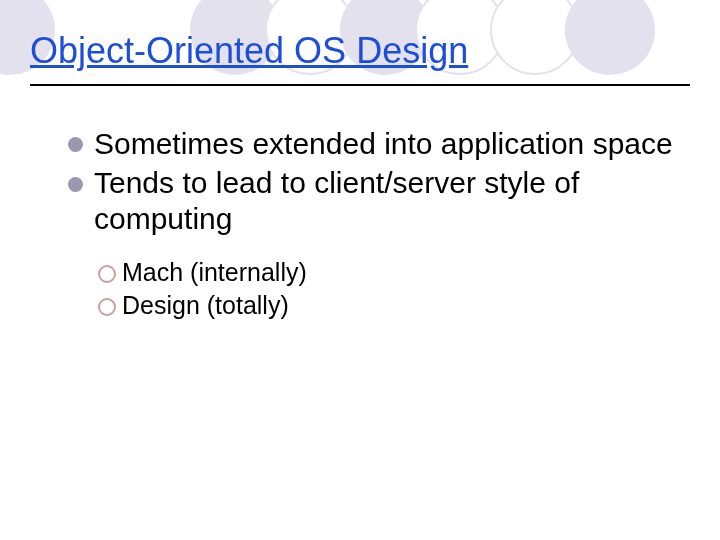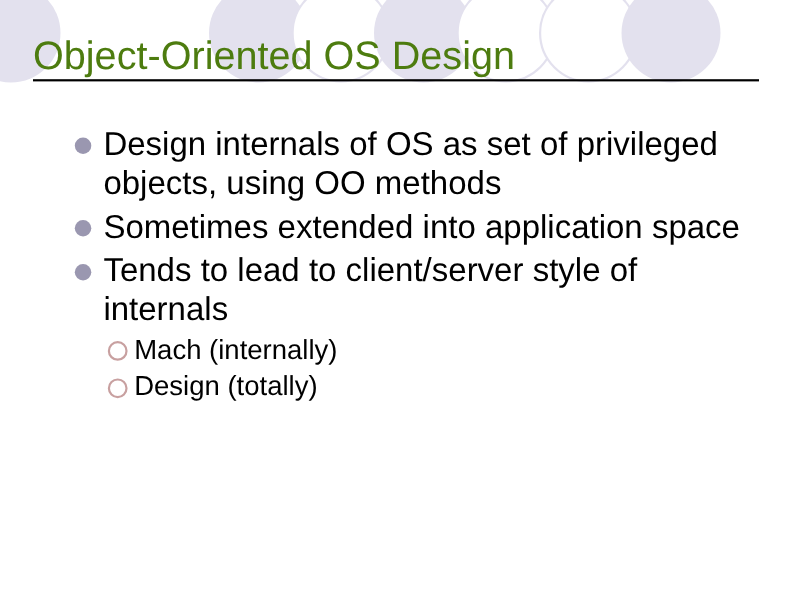--- a/index.html
+++ b/index.html
@@ -26,25 +26,26 @@
   }
   .c-filled { background: #e3e1ee; }
   .c-outline { background: #ffffff; border: 2px solid #e3e1ee; }
   .content {
     position: relative;
     z-index: 1;
     padding: 30px 30px 0 30px;
   }
   .title {
     font-size: 36px;
-    color: #4d7c0f;
+    color: #1d4ed8;
     font-weight: 400;
     border-bottom: 2px solid #000;
-    padding-bottom: 0;
+    padding-bottom: 12px;
     margin-bottom: 40px;
+    text-decoration: underline;
   }
   .bullets {
     padding-left: 38px;
   }
   .bullet {
     position: relative;
     font-size: 30px;
     line-height: 1.18;
     color: #000;
     margin-bottom: 4px;
@@ -55,21 +56,21 @@
     position: absolute;
     left: 0;
     top: 0.38em;
     width: 15px;
     height: 15px;
     border-radius: 50%;
     background: #9a97b0;
   }
   .sub-bullets {
     padding-left: 30px;
-    margin-top: 4px;
+    margin-top: 21px;
   }
   .sub-bullet {
     position: relative;
     font-size: 25px;
     line-height: 1.25;
     color: #000;
     padding-left: 24px;
     margin-bottom: 2px;
   }
   .sub-bullet::before {
@@ -94,22 +95,21 @@
   <div class="circle c-filled" style="left: 340px; top: -25px;"></div>
   <div class="circle c-outline" style="left: 415px; top: -25px;"></div>
   <div class="circle c-outline" style="left: 490px; top: -25px;"></div>
   <div class="circle c-filled" style="left: 565px; top: -25px;"></div>
 </div>
 
 <div class="content">
   <h1 class="title">Object-Oriented OS Design</h1>
 
   <div class="bullets">
-    <div class="bullet">Design internals of OS as set of privileged objects, using OO methods</div>
     <div class="bullet">Sometimes extended into application space</div>
-    <div class="bullet">Tends to lead to client/server style of internals</div>
+    <div class="bullet">Tends to lead to client/server style of computing</div>
 
     <div class="sub-bullets">
       <div class="sub-bullet">Mach (internally)</div>
       <div class="sub-bullet">Design (totally)</div>
     </div>
   </div>
 </div>
 
 </body></html>

